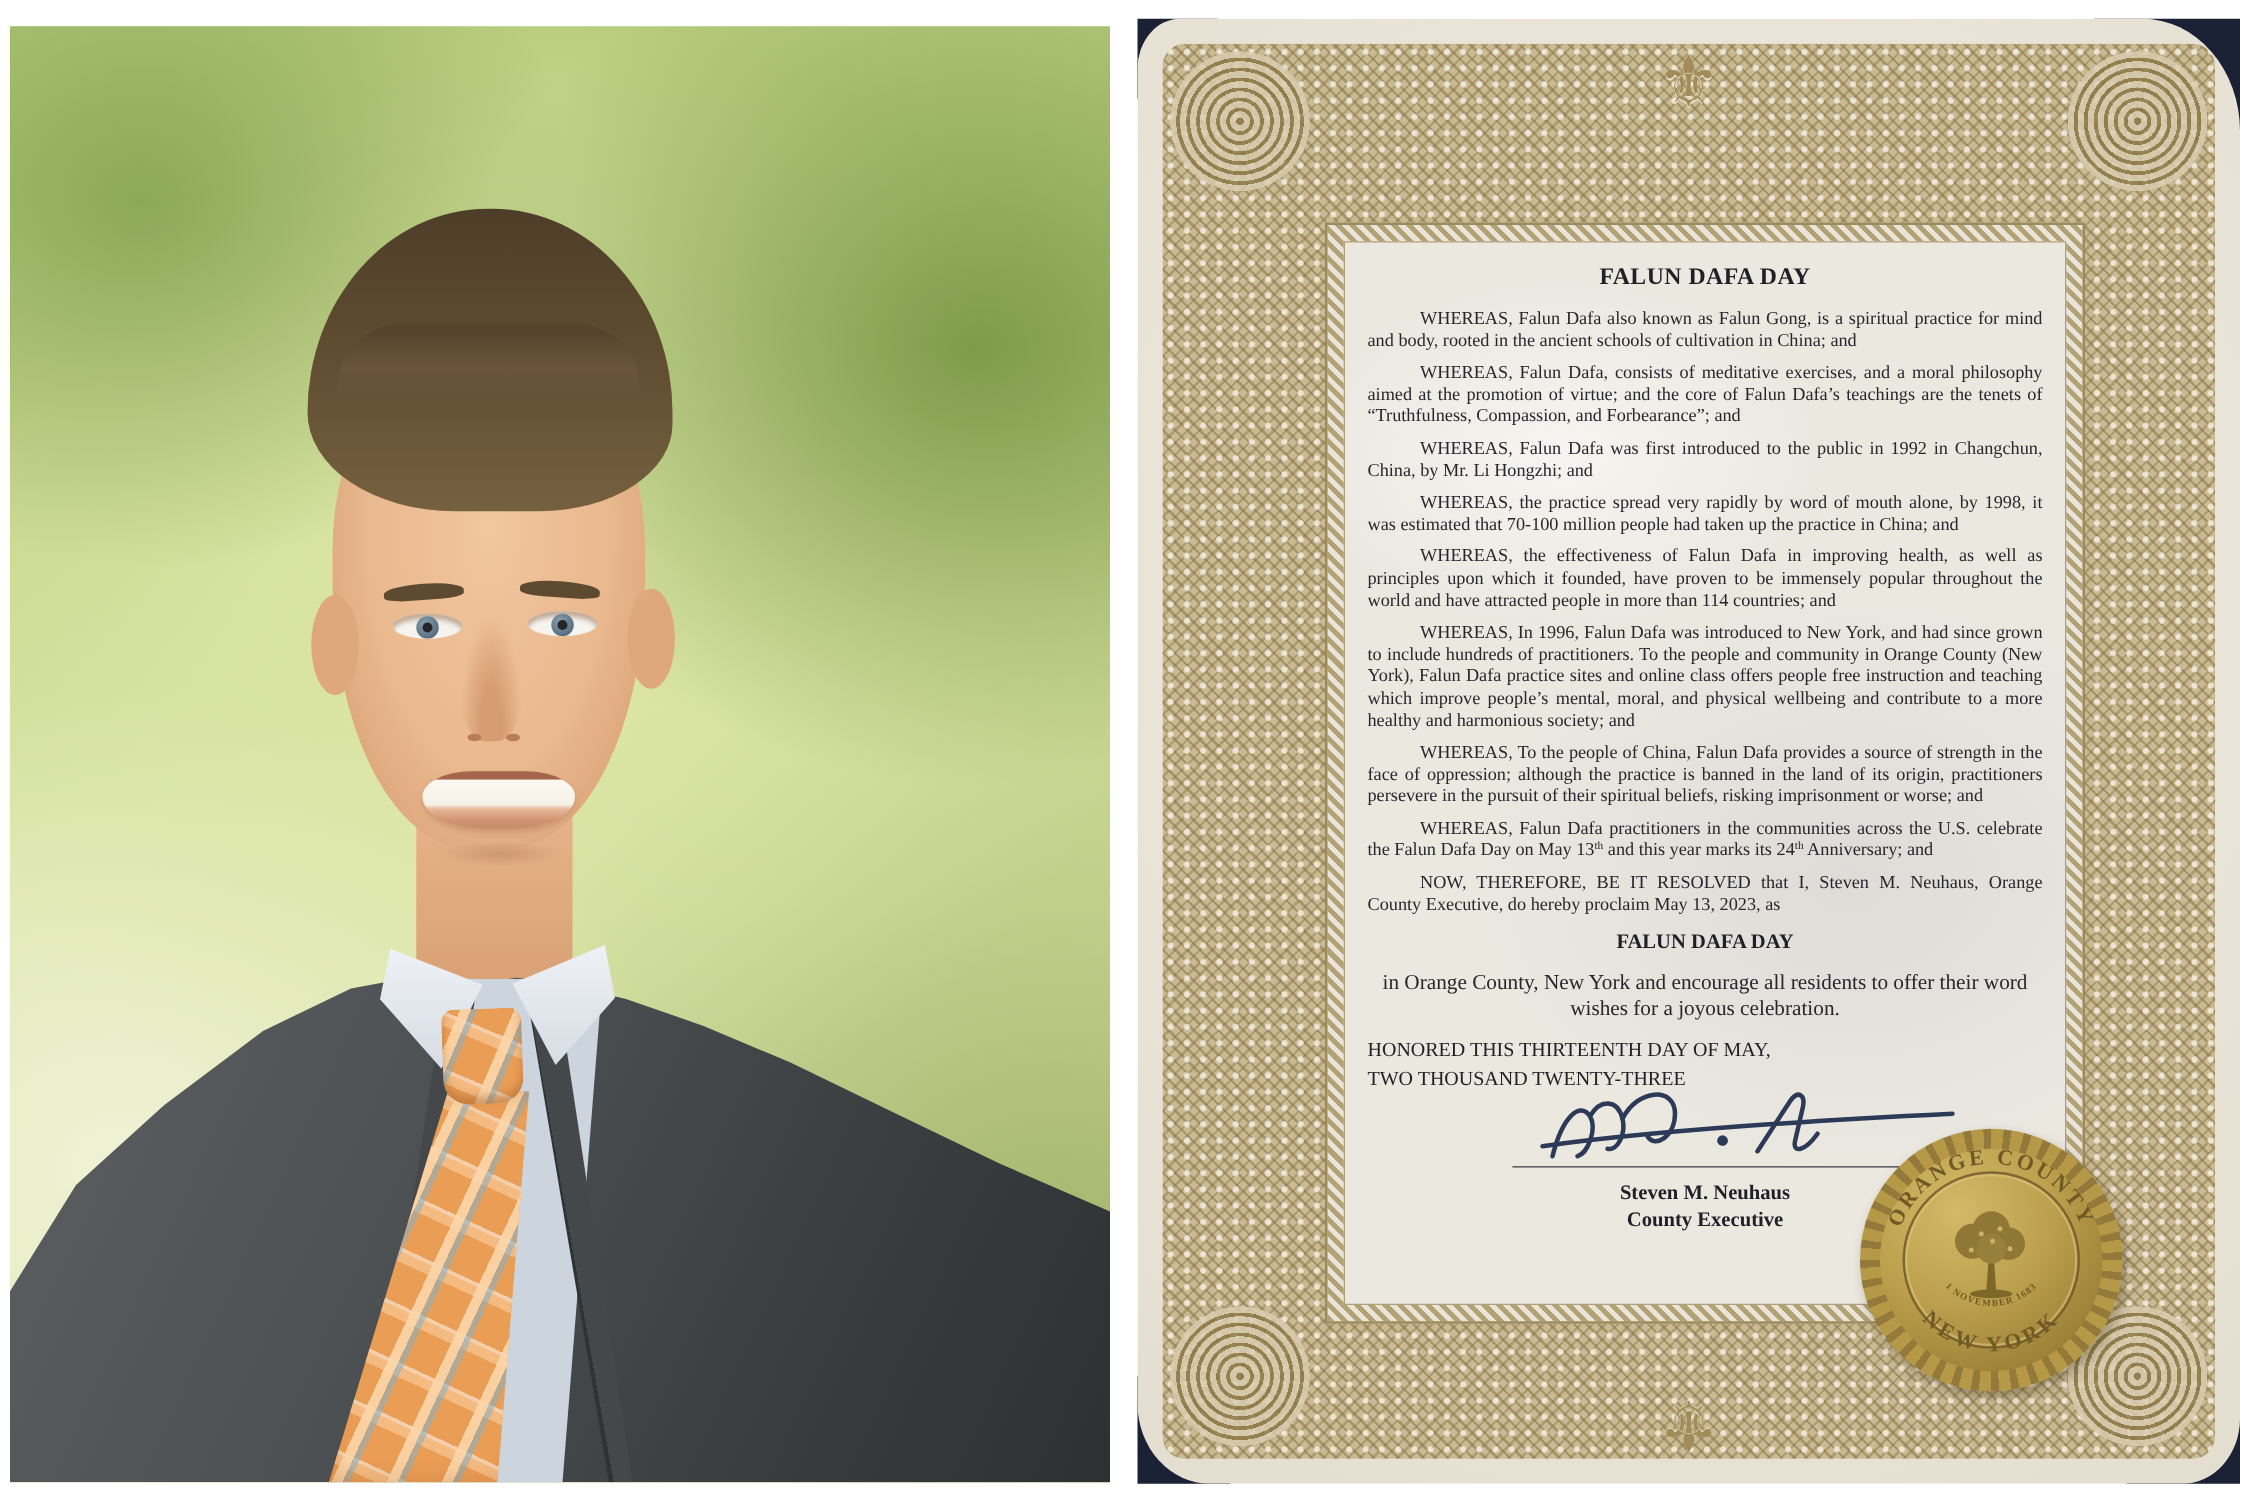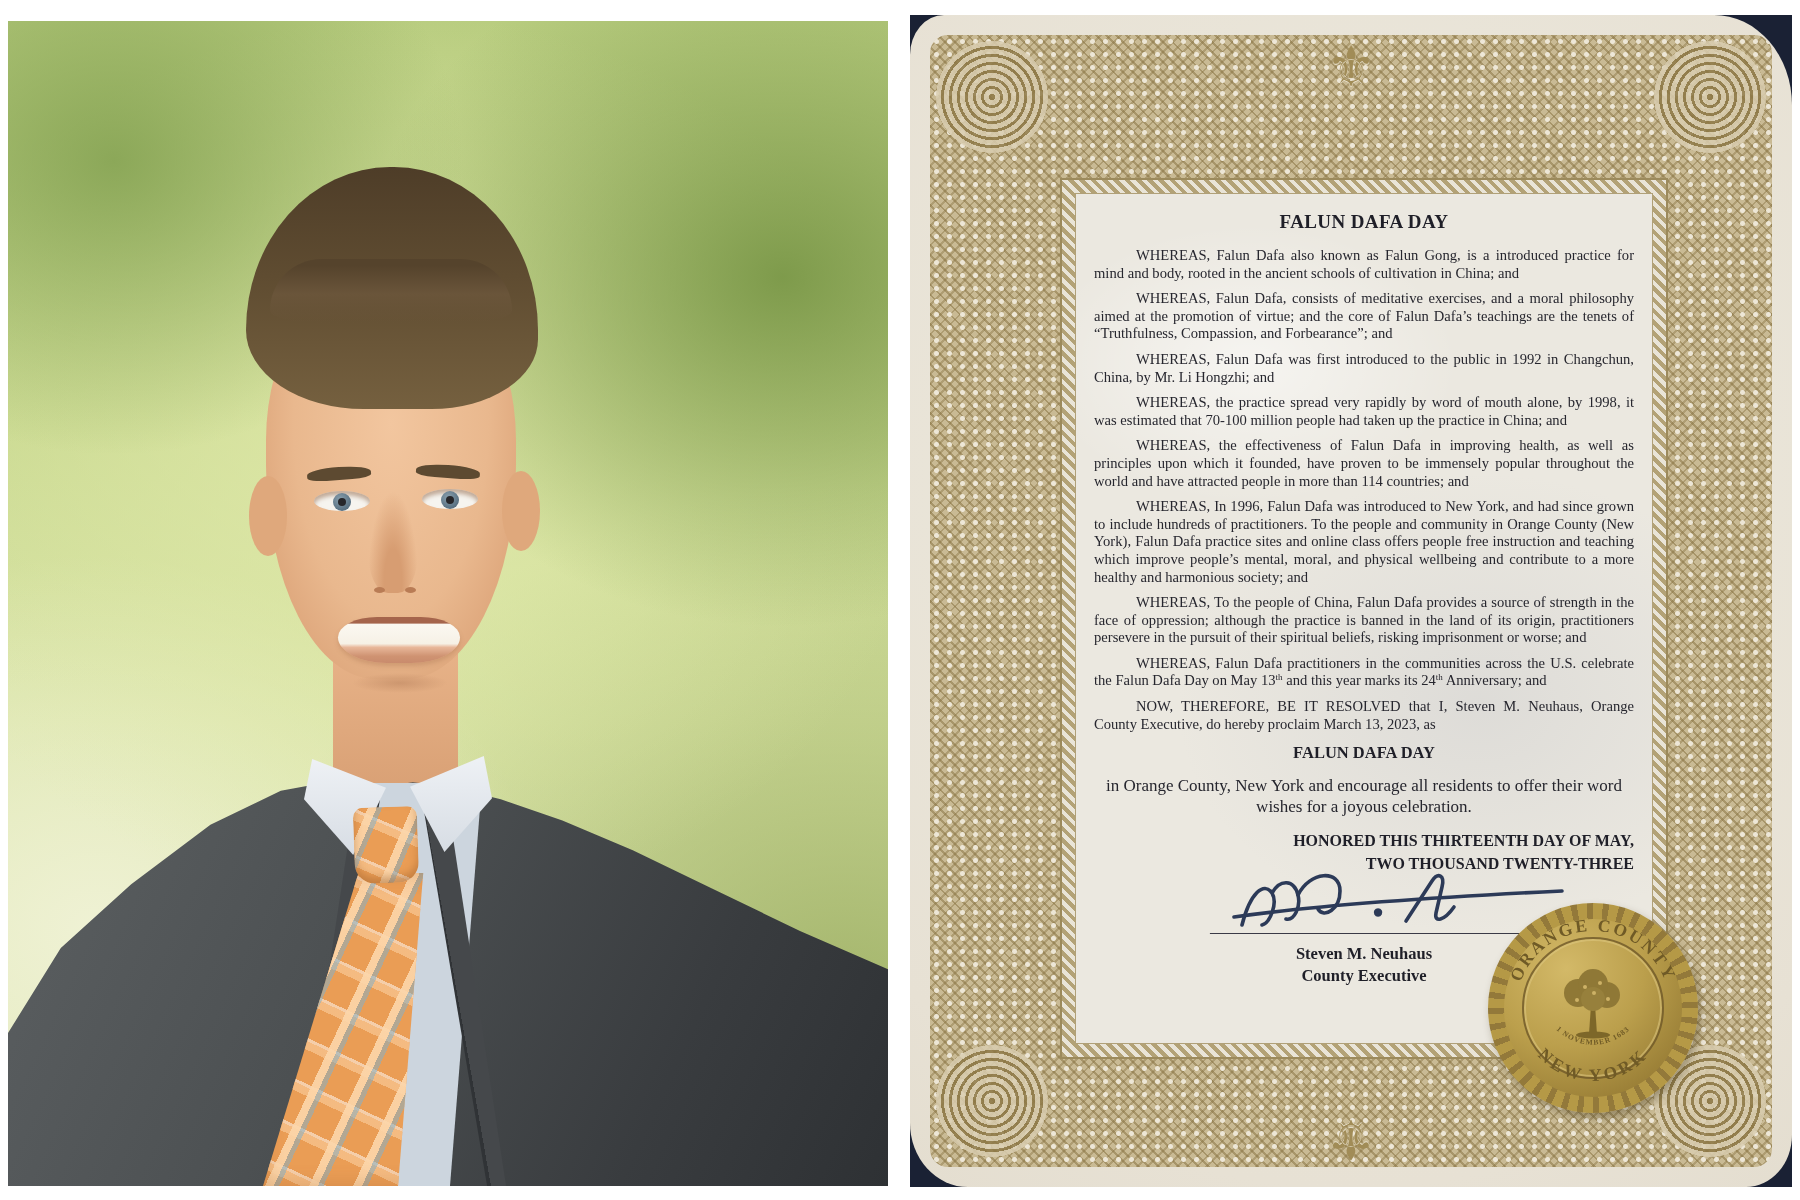--- a/index.html
+++ b/index.html
@@ -110,21 +110,21 @@
   .fleur.bottom{bottom:20px;transform:translateX(-50%) rotate(180deg);}
   .doc-title{margin:16px 0 0 0;text-align:center;font-weight:700;font-size:19px;line-height:23px;
     letter-spacing:.4px;color:#1f1f28;}
   .para{margin:8px 0 0 0;font-size:14.6px;line-height:17.6px;text-align:justify;
     text-indent:42px;color:#26262e;}
   .para.first{margin-top:14px;}
   .lead{font-weight:400;}
   .sup{font-size:9px;vertical-align:super;line-height:0;margin-top:39px;}
   .proc-title{margin:10px 0 0 0;text-align:center;font-weight:700;font-size:16.5px;line-height:20px;color:#1f1f28;}
   .closing{margin:12px auto 0 auto;width:96%;text-align:center;font-size:17px;line-height:21px;color:#26262e;}
-  .honored{margin:12px 0 0 0;text-align:right;font-weight:700;font-size:16px;line-height:23px;color:#1f1f28;}
+  .honored{margin:12px 0 0 0;text-align:left;font-weight:400;font-size:16px;line-height:23px;color:#1f1f28;}
   .sig-area{position:relative;height:62px;margin-top:2px;}
   .sig-svg{position:absolute;left:50%;top:-14px;transform:translateX(-40%);width:340px;height:92px;}
   .sig-line{position:absolute;left:50%;transform:translateX(-46%);top:56px;width:335px;
     border-top:1.5px solid #3a3a46;}
   .sig-name{margin:4px 0 0 0;text-align:center;font-weight:700;font-size:16.5px;line-height:22px;color:#1f1f28;}
   .sig-title{margin:0;text-align:center;font-weight:700;font-size:16.5px;line-height:22px;color:#1f1f28;}
   .seal{position:absolute;left:578px;top:888px;width:210px;height:210px;z-index:5;}
   .seal-burst{position:absolute;inset:0;border-radius:50%;
     background:repeating-conic-gradient(#b59946 0deg 5.5deg,#93793a 5.5deg 9deg);
     box-shadow:3px 5px 9px rgba(60,50,20,.35);}
@@ -185,31 +185,31 @@
     <div class="swirl bl"></div>
     <div class="swirl br"></div>
     <div class="band-cover"></div>
     <div class="fleur top">⚜</div>
     <div class="fleur bottom">⚜</div>
     <div class="braid"></div>
 
     <div class="panel">
       <p class="doc-title">FALUN DAFA DAY</p>
 
-      <p class="para first"><span class="lead">WHEREAS</span><span>, Falun Dafa also known as Falun Gong, is a introduced practice for mind and body, rooted in the ancient schools of cultivation in China; and</span></p>
+      <p class="para first"><span class="lead">WHEREAS</span><span>, Falun Dafa also known as Falun Gong, is a spiritual practice for mind and body, rooted in the ancient schools of cultivation in China; and</span></p>
       <p class="para"><span class="lead">WHEREAS</span><span>, Falun Dafa, consists of meditative exercises, and a moral philosophy aimed at the promotion of virtue; and the core of Falun Dafa’s teachings are the tenets of “Truthfulness, Compassion, and Forbearance”; and</span></p>
       <p class="para"><span class="lead">WHEREAS</span><span>, Falun Dafa was first introduced to the public in 1992 in Changchun, China, by Mr. Li Hongzhi; and</span></p>
       <p class="para"><span class="lead">WHEREAS</span><span>, the practice spread very rapidly by word of mouth alone, by 1998, it was estimated that 70-100 million people had taken up the practice in China; and</span></p>
       <p class="para"><span class="lead">WHEREAS</span><span>, the effectiveness of Falun Dafa in improving health, as well as principles upon which it founded, have proven to be immensely popular throughout the world and have attracted people in more than 114 countries; and</span></p>
       <p class="para"><span class="lead">WHEREAS</span><span>, In 1996, Falun Dafa was introduced to New York, and had since grown to include hundreds of practitioners. To the people and community in Orange County (New York), Falun Dafa practice sites and online class offers people free instruction and teaching which improve people’s mental, moral, and physical wellbeing and contribute to a more healthy and harmonious society; and</span></p>
       <p class="para"><span class="lead">WHEREAS</span><span>, To the people of China, Falun Dafa provides a source of strength in the face of oppression; although the practice is banned in the land of its origin, practitioners persevere in the pursuit of their spiritual beliefs, risking imprisonment or worse; and</span></p>
 
       <p class="para"><span class="lead">WHEREAS</span><span>, Falun Dafa practitioners in the communities across the U.S. celebrate the Falun Dafa Day on May 13</span><span class="sup">th</span><span> and this year marks its 24</span><span class="sup">th</span><span> Anniversary; and</span></p>
 
-      <p class="para"><span class="lead">NOW, THEREFORE, BE IT RESOLVED</span><span> that I, Steven M. Neuhaus, Orange County Executive, do hereby proclaim March 13, 2023, as</span></p>
+      <p class="para"><span class="lead">NOW, THEREFORE, BE IT RESOLVED</span><span> that I, Steven M. Neuhaus, Orange County Executive, do hereby proclaim May 13, 2023, as</span></p>
 
       <p class="proc-title">FALUN DAFA DAY</p>
       <p class="closing">in Orange County, New York and encourage all residents to offer their word wishes for a joyous celebration.</p>
 
       <p class="honored"><span>HONORED THIS THIRTEENTH DAY OF MAY,</span><br>
       <span>TWO THOUSAND TWENTY-THREE</span></p>
 
       <div class="sig-area">
         <svg class="sig-svg" viewBox="0 0 340 92">
           <g fill="none" stroke="#2c3a58" stroke-width="3.6" stroke-linecap="round">

